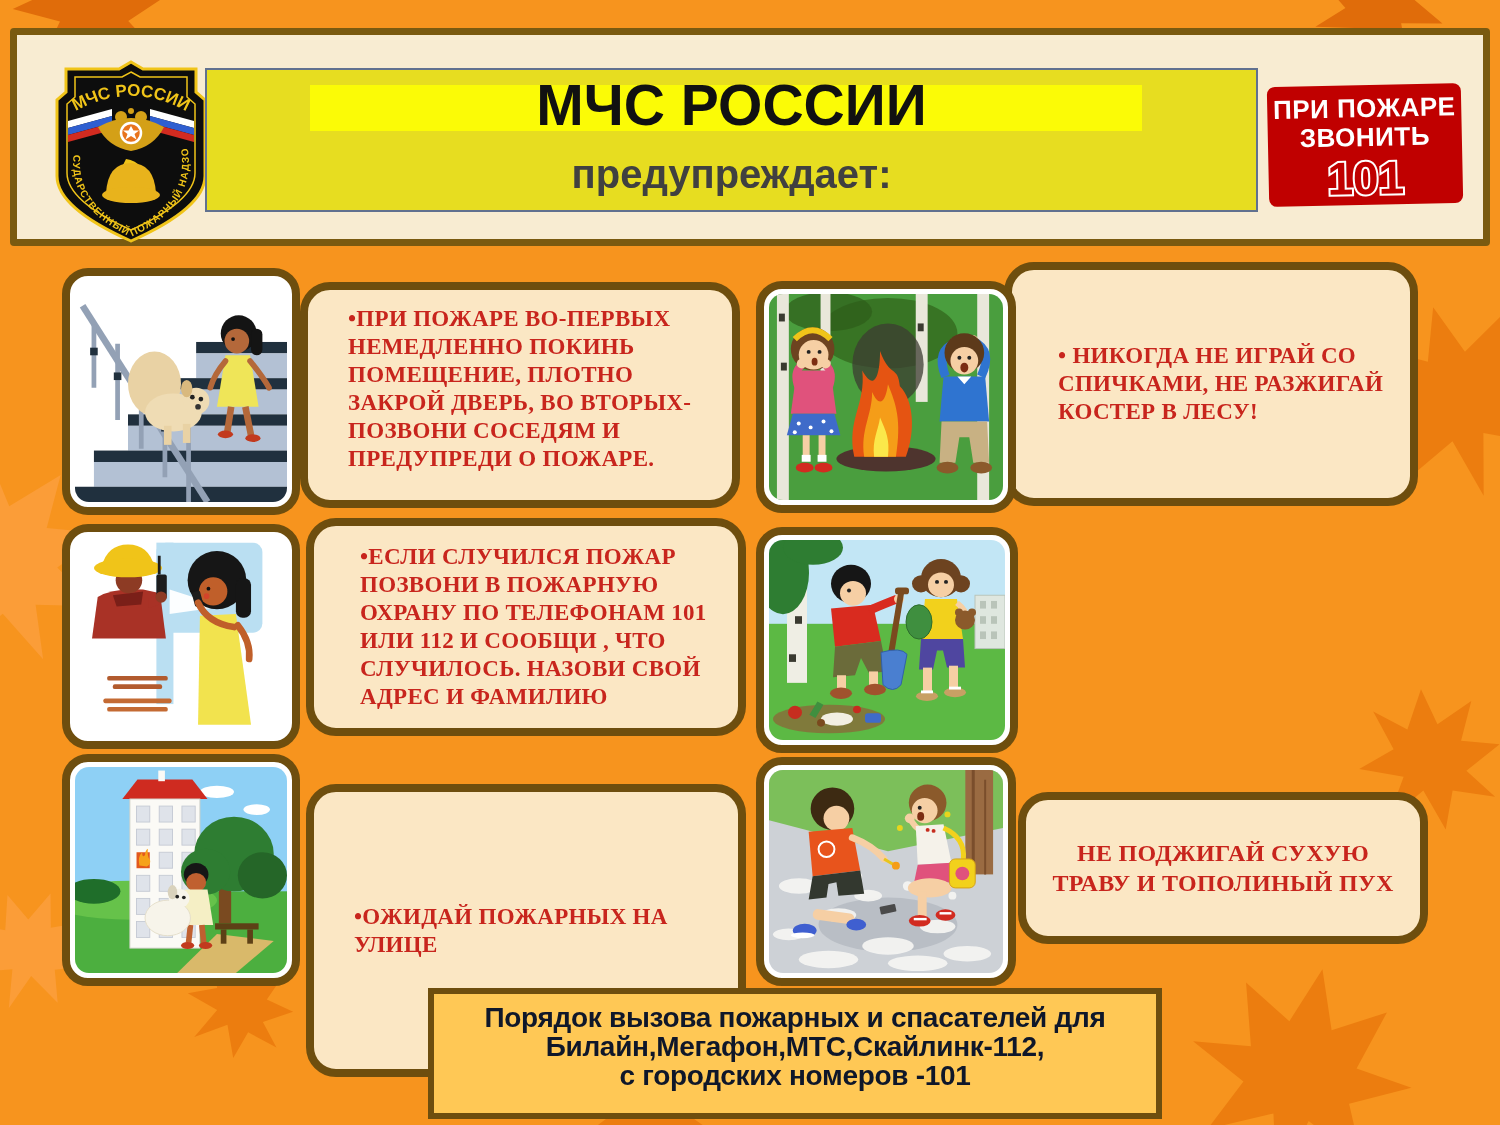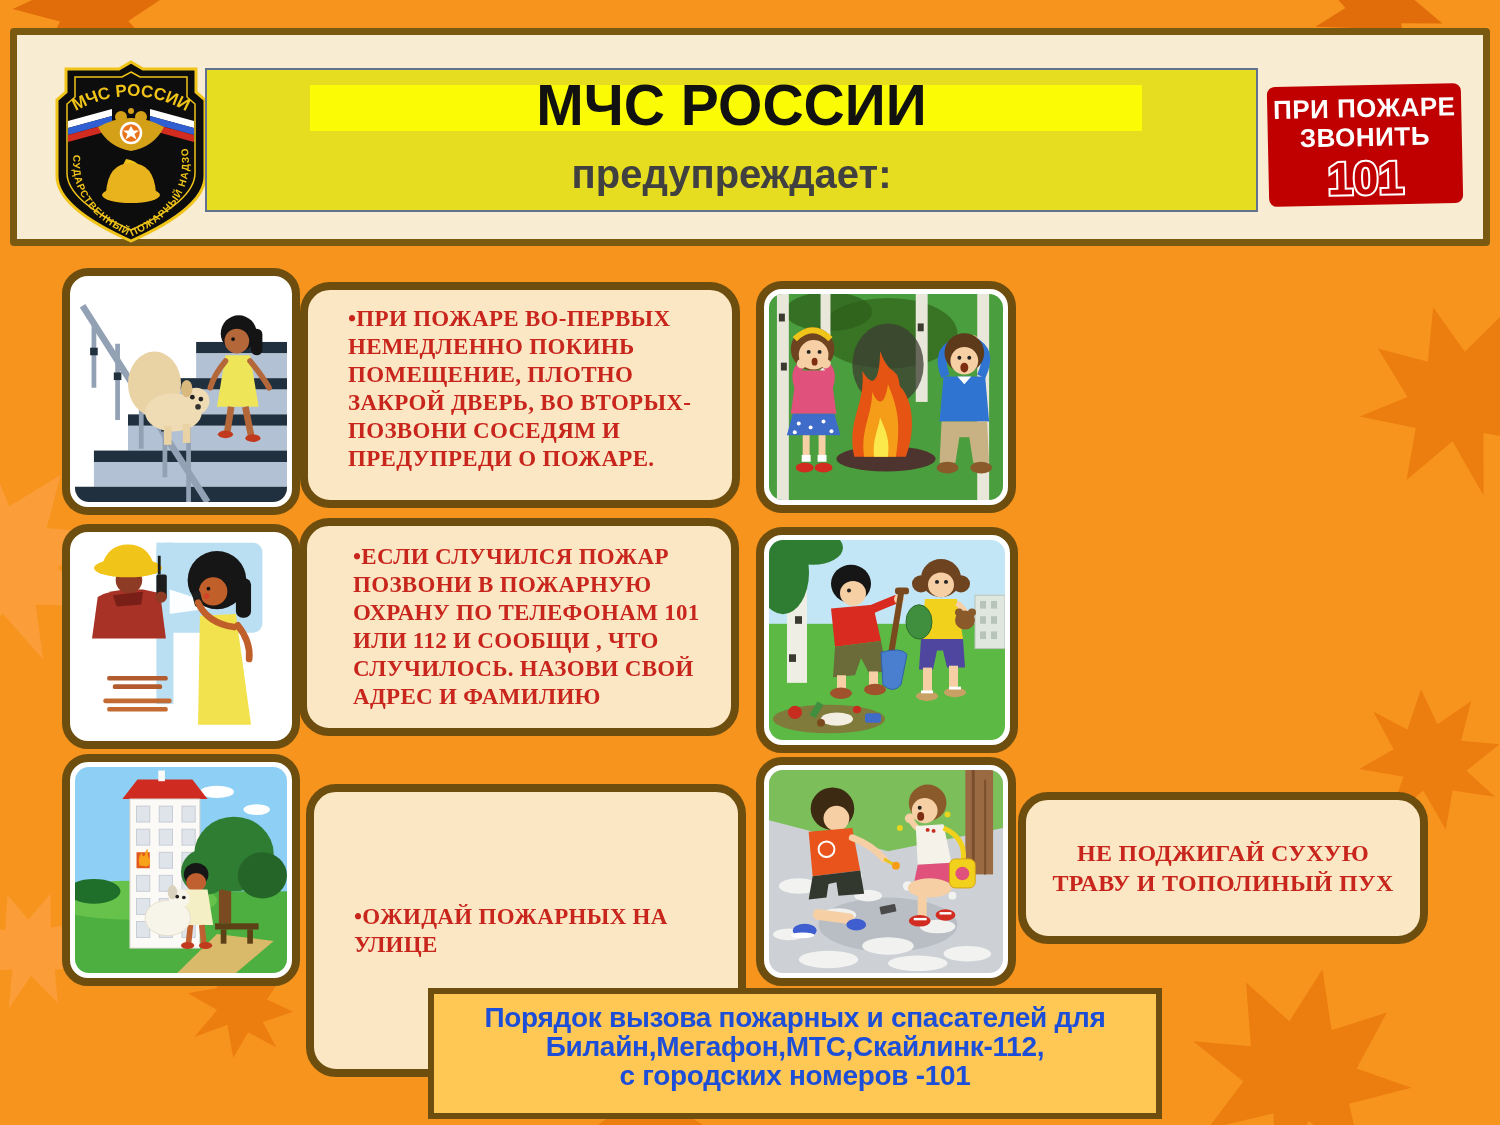--- a/index.html
+++ b/index.html
@@ -31,21 +31,21 @@
               box-sizing:border-box;z-index:1;display:flex;align-items:center}
   .text-panel.top{align-items:flex-start}
   .tip{font-family:"Liberation Serif",serif;font-weight:bold;color:#C8251D;font-size:23px;
        line-height:28px;letter-spacing:.3px}
   .tip.center{width:100%;text-align:center;font-size:24px;line-height:30px}
 
   
   .footer{position:absolute;left:428px;top:988px;width:734px;height:131px;background:#FFC855;
           border:6px solid #6E4E0E;box-sizing:border-box;z-index:2;text-align:center;
           padding-top:9px}
-  .footer div{color:#1d4ed8;font-weight:bold;font-size:28px;line-height:29px;letter-spacing:-.3px}
+  .footer div{color:#0f172a;font-weight:bold;font-size:28px;line-height:29px;letter-spacing:-.3px}
 </style>
 </head>
 <body>
 
 <div class="poster">
 
   <svg class="bg-leaves" width="1500" height="1125" viewBox="0 0 1500 1125">
     <defs>
       <path id="leaf" d="M0,-60 L12,-28 L40,-44 L30,-10 L62,-6 L30,10 L44,40 L10,24 L0,62 L-10,24 L-44,40 L-30,10 L-62,-6 L-30,-10 L-40,-44 L-12,-28 Z"></path>
     </defs>
@@ -206,21 +206,21 @@
       </g>
       <g>
         <rect x="34" y="148" width="64" height="5" rx="2" fill="#B25B2E"></rect>
         <rect x="40" y="157" width="52" height="5" rx="2" fill="#B25B2E"></rect>
         <rect x="30" y="172" width="72" height="5" rx="2" fill="#C46A33"></rect>
         <rect x="34" y="181" width="64" height="5" rx="2" fill="#C46A33"></rect>
       </g>
     </svg>
   </div>
 
-  <div class="text-panel" style="left:299px;top:518px;width:440px;height:218px;padding:0 20px 0 46px">
+  <div class="text-panel" style="left:306px;top:518px;width:440px;height:218px;padding:0 20px 0 46px">
     <div class="tip">•ЕСЛИ СЛУЧИЛСЯ ПОЖАР ПОЗВОНИ В ПОЖАРНУЮ ОХРАНУ ПО ТЕЛЕФОНАМ 101 ИЛИ 112 И СООБЩИ , ЧТО СЛУЧИЛОСЬ. НАЗОВИ СВОЙ АДРЕС И ФАМИЛИЮ</div>
   </div>
 
   <div class="img-box" style="left:62px;top:754px;width:238px;height:232px">
     <svg viewBox="0 0 224 232" preserveAspectRatio="none">
       <rect width="224" height="150" fill="#8ED0F5"></rect>
       <ellipse cx="150" cy="28" rx="18" ry="7" fill="#FFFFFF"></ellipse>
       <ellipse cx="192" cy="48" rx="14" ry="6" fill="#FFFFFF"></ellipse>
       <rect y="140" width="224" height="92" fill="#4CAF3F"></rect>
       <ellipse cx="60" cy="150" rx="90" ry="22" fill="#66C24A"></ellipse>
@@ -349,20 +349,23 @@
         <ellipse cx="197" cy="75" rx="4" ry="5" fill="#7C2D12"></ellipse>
         <path d="M176,84 L218,84 L222,130 L172,130 Z" fill="#2F74D0"></path>
         <polygon points="190,84 204,84 197,92" fill="#FFFFFF"></polygon>
         <path d="M174,130 L220,130 L222,172 L206,172 L202,146 L192,146 L188,172 L172,172 Z" fill="#C8B183"></path>
         <ellipse cx="180" cy="177" rx="11" ry="6" fill="#8B5A2B"></ellipse>
         <ellipse cx="214" cy="177" rx="11" ry="6" fill="#8B5A2B"></ellipse>
       </g>
     </svg>
   </div>
 
+  <div class="text-panel" style="left:1004px;top:262px;width:414px;height:244px;padding:0 14px 0 46px">
+    <div class="tip">• НИКОГДА НЕ ИГРАЙ СО СПИЧКАМИ, НЕ РАЗЖИГАЙ КОСТЕР В ЛЕСУ!</div>
+  </div>
 
   <div class="img-box" style="left:756px;top:527px;width:262px;height:226px">
     <svg viewBox="0 0 236 210" preserveAspectRatio="none">
       <rect width="236" height="96" fill="#C2E6F5"></rect>
       <rect y="88" width="236" height="122" fill="#5CB944"></rect>
       <g>
         <rect x="18" y="0" width="20" height="150" fill="#EFEEE4"></rect>
         <g fill="#3A3A30">
           <rect x="20" y="30" width="7" height="8"></rect>
             <rect x="26" y="80" width="7" height="8"></rect>

